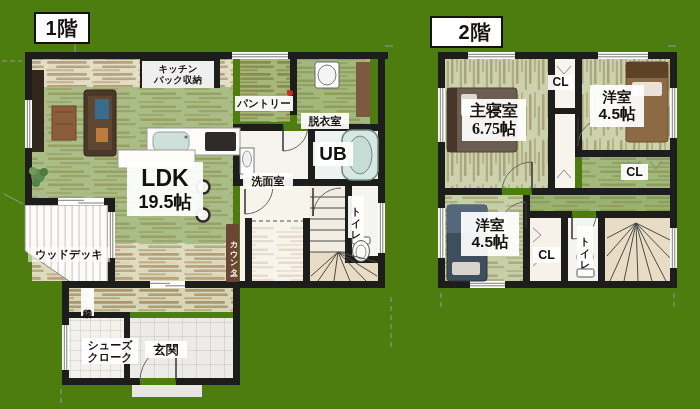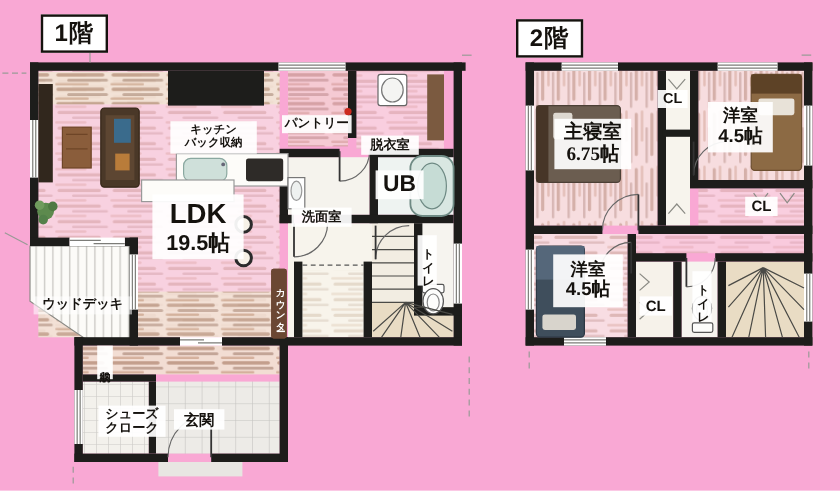--- a/index.html
+++ b/index.html
@@ -1,16 +1,16 @@
 <!DOCTYPE html>
 <html><head>
 <meta charset="utf-8">
 <style>
   html,body{margin:0;padding:0;background:#fff;}
-  #plan{position:relative;width:700px;height:409px;background:#f9a8d4;overflow:hidden;
+  #plan{position:relative;width:700px;height:409px;background:#4d7c0f;overflow:hidden;
         font-family:"Liberation Sans","DejaVu Sans",sans-serif;}
   #plan svg{position:absolute;left:0;top:0;}
   .lbl{position:absolute;display:flex;align-items:center;justify-content:center;
        background:rgba(255,255,255,.93);color:#15120e;font-weight:bold;text-align:center;
        line-height:1.12;white-space:pre-line;z-index:5;}
   .nobg{background:rgba(255,255,255,.55);}
   .v{writing-mode:vertical-rl;text-orientation:upright;letter-spacing:0px;}
   .title-box{border:2.5px solid #15120e;background:#fff;font-size:20px;letter-spacing:1px;z-index:6;}
   .two{flex-direction:column;}
   .counter-lbl{background:#6b4733;color:#fff;border-radius:2px;font-weight:bold;}
@@ -261,21 +261,21 @@
     <path d="M391,297V350" stroke-dasharray="5 4"></path>
     <path d="M61,389V406" stroke-dasharray="5 4"></path>
     <path d="M433,46H441M668,46H676"></path>
     <path d="M441,293V308" stroke-dasharray="5 4"></path>
     <path d="M674,293V308" stroke-dasharray="5 4"></path>
   </g>
 </svg>
 
 <div class="lbl title-box" style="left:34px;top:12px;width:52px;height:28px;">1階</div>
 
-<div class="lbl" style="left:142px;top:61px;width:72px;height:27px;font-size:9.5px;margin-top:40px;">キッチン
+<div class="lbl" style="left:142px;top:61px;width:72px;height:27px;font-size:9.5px;">キッチン
 バック収納</div>
 
 <div class="lbl" style="left:235px;top:96px;width:58px;height:15px;font-size:10.5px;">パントリー</div>
 <div class="dot" style="left:287px;top:90px;"></div>
 
 <div class="lbl" style="left:301px;top:101px;width:48px;height:16px;font-size:11px;margin-top:12px;">脱衣室</div>
 
 <div class="lbl" style="left:243px;top:153px;width:50px;height:16px;font-size:11px;margin-top:20px;">洗面室</div>
 
 <div class="lbl" style="left:313px;top:142px;width:40px;height:24px;font-size:19px;">UB</div>
@@ -292,21 +292,21 @@
 
 <div class="lbl nobg" style="left:28px;top:215px;width:82px;height:15px;font-size:11px;margin-top:32px;">ウッドデッキ</div>
 
 <div class="lbl v" style="left:81px;top:288px;width:13px;height:28px;font-size:9px;">収納</div>
 
 <div class="lbl" style="left:145px;top:341px;width:42px;height:17px;font-size:12.5px;">玄関</div>
 
 <div class="lbl" style="left:82px;top:338px;width:56px;height:26px;font-size:11px;">シューズ
 クローク</div>
 
-<div class="lbl title-box" style="left:430px;top:16px;width:52px;height:28px;">2階</div>
+<div class="lbl title-box" style="left:430px;top:16px;width:52px;height:28px;padding-left:17px;">2階</div>
 
 <div class="lbl two" style="left:462px;top:99px;width:64px;height:42px;">
   <span style="font-size:16px;">主寝室</span>
   <span style="font-size:16px;font-family:Liberation Serif, serif;">6.75帖</span>
 </div>
 
 <div class="lbl" style="left:548px;top:75px;width:25px;height:15px;font-size:12px;">CL</div>
 
 <div class="lbl two" style="left:590px;top:85px;width:54px;height:42px;">
   <span style="font-size:14.5px;">洋室</span>

